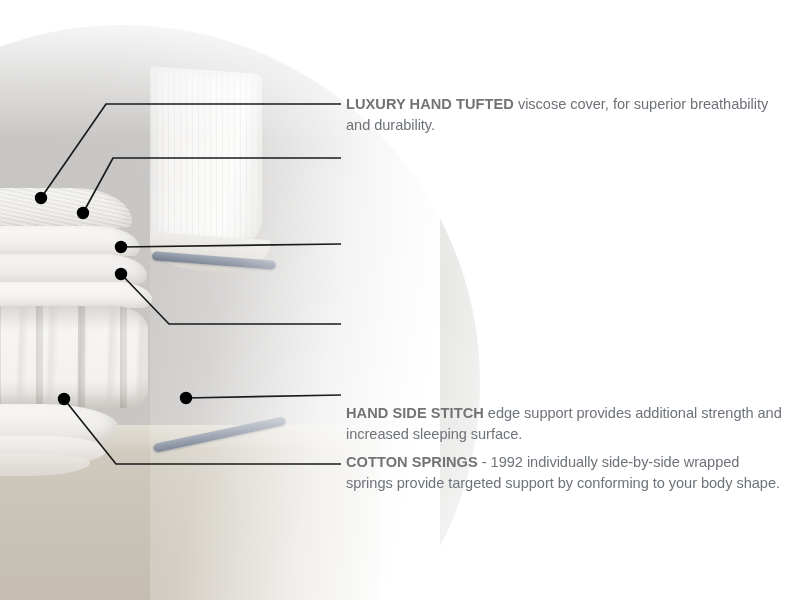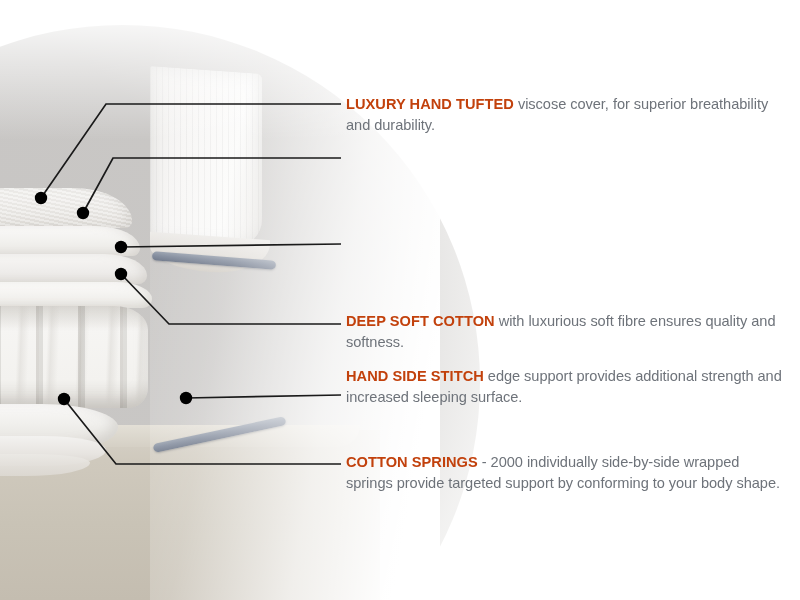--- a/index.html
+++ b/index.html
@@ -240,29 +240,29 @@
   .item {
     position: absolute;
     left: 0;
     width: 442px;
     font-size: 14.6px;
     line-height: 20.5px;
     color: #6e737a;
     letter-spacing: -0.05px;
   }
   .item b {
-    color: #c2410c;
+    color: #737373;
     font-weight: bold;
     letter-spacing: 0.05px;
   }
   .i0 { top: 94px; }
   .i1 { top: 148px; }
   .i2 { top: 233px; }
   .i3 { top: 311px; }
-  .i4 { top: 366px; }
+  .i4 { top: 403px; }
   .i5 { top: 452px; }
 </style>
 </head>
 <body>
 
 <div id="stage">
 
   <div class="bg-circle"></div>
 
   <div class="photo">
@@ -311,18 +311,17 @@
         <circle cx="83" cy="213" r="6.2" fill="#000000"></circle>
         <circle cx="121" cy="247" r="6.2" fill="#000000"></circle>
         <circle cx="121" cy="274" r="6.2" fill="#000000"></circle>
         <circle cx="186" cy="398" r="6.2" fill="#000000"></circle>
         <circle cx="64" cy="399" r="6.2" fill="#000000"></circle>
       </g>
   </svg>
 
   <div class="txt-col">
     <div class="item i0"><b>LUXURY HAND TUFTED</b><span> viscose cover, for superior breathability and durability.</span></div>
-    <div class="item i3"><b>DEEP SOFT COTTON</b><span>  with luxurious soft fibre ensures quality and softness.</span></div>
     <div class="item i4"><b> HAND SIDE STITCH</b><span> edge support provides additional strength and increased sleeping surface.</span></div>
-    <div class="item i5"><b>COTTON SPRINGS</b><span> - 2000 individually side-by-side wrapped springs provide targeted support by conforming to your body shape.</span></div>
+    <div class="item i5"><b>COTTON SPRINGS</b><span> - 1992 individually side-by-side wrapped springs provide targeted support by conforming to your body shape.</span></div>
   </div>
 
 </div>
 
 </body></html>

